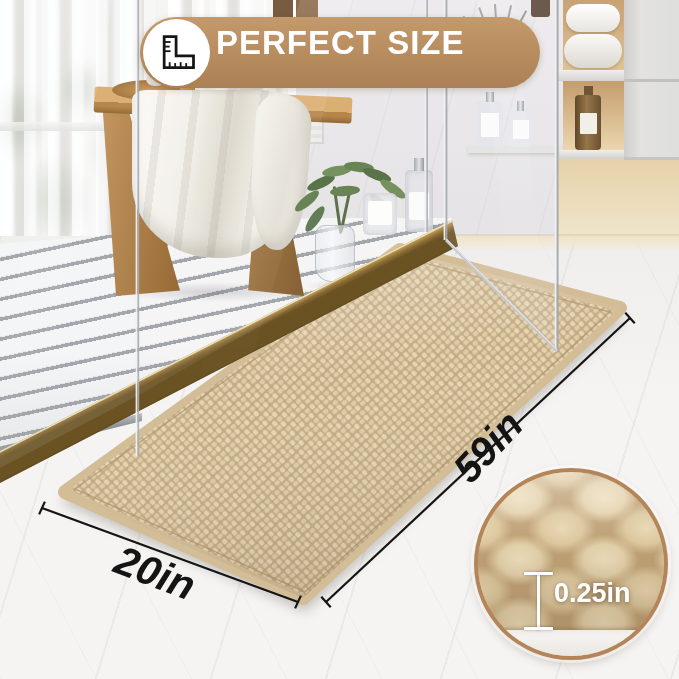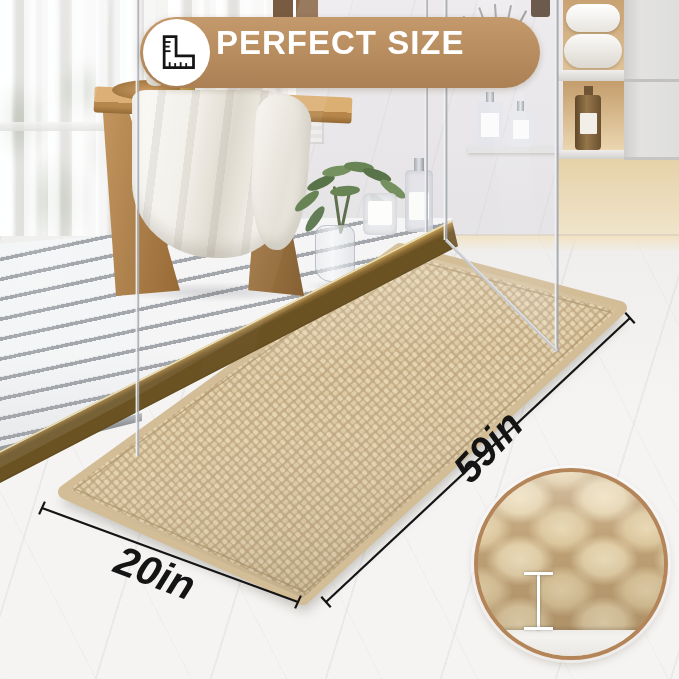--- a/index.html
+++ b/index.html
@@ -349,15 +349,16 @@
     </div>
   </div>
 
   <div class="inset">
     <div class="inset-texture"></div>
     <div class="inset-floor"></div>
     <div class="inset-shade"></div>
     <div class="measure-line"></div>
     <div class="measure-cap-top"></div>
     <div class="measure-cap-bot"></div>
+    <div class="inset-label">0.25in</div>
   </div>
 
 </div>
 
 </body></html>

